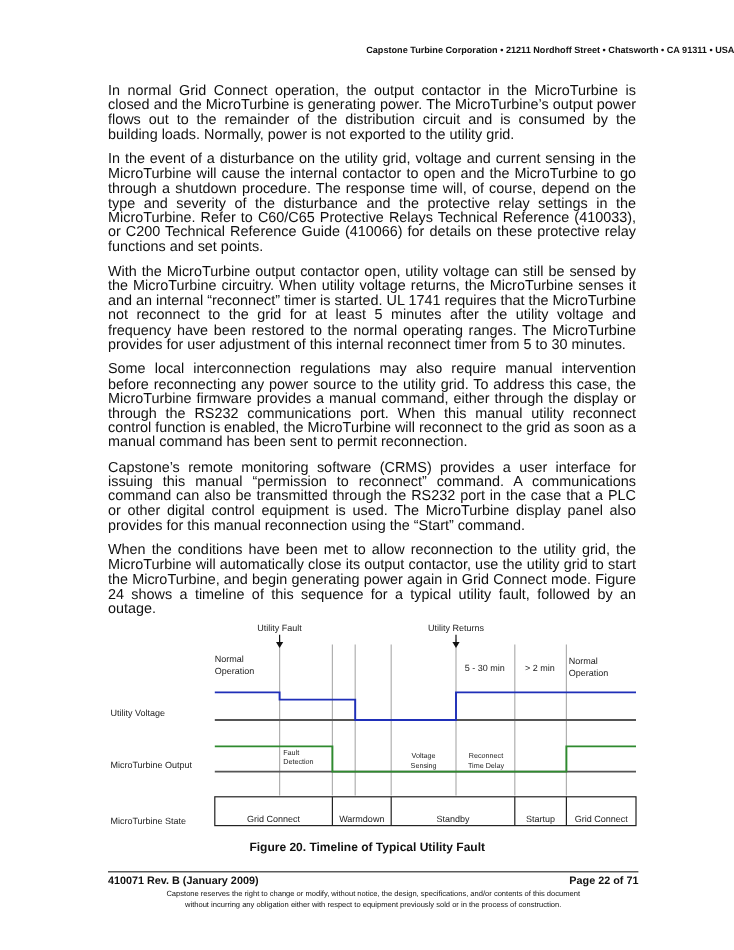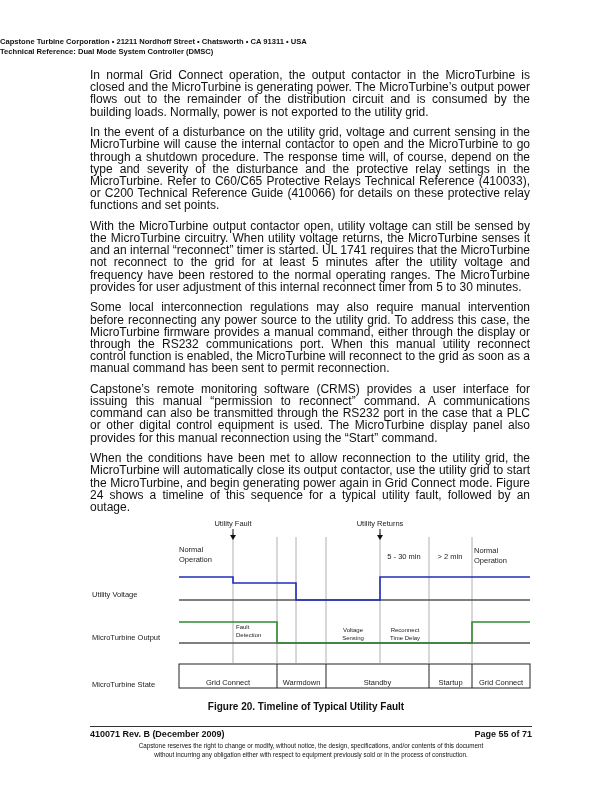--- a/index.html
+++ b/index.html
@@ -1,18 +1,18 @@
 <!DOCTYPE html>
 <html><head>
 <meta charset="utf-8">
 <style>
   html, body { margin: 0; padding: 0; background: #ffffff; }
   body { width: 612px; height: 792px; position: relative; overflow: hidden;
          font-family: "Liberation Sans", sans-serif; color: #111; }
-  .hdr { position: absolute; top: 37px; left: 0; width: 612px; text-align: left;
+  .hdr { position: absolute; top: 37px; left: 0; width: 612px; text-align: right;
          font-size: 7.6px; font-weight: bold; line-height: 10px; }
   .body-text { position: absolute; left: 90px; width: 440px; top: 69px;
                font-size: 12px; line-height: 12.2px; text-align: justify; }
   .body-text p { margin: 0 0 8.3px 0; }
   .diagram { position: absolute; left: 0; top: 515px; width: 560px; height: 180px; }
   .diagram svg { position: absolute; left: 0; top: 0; }
   .caption { position: absolute; top: 701px; left: 0; width: 612px; text-align: center;
              font-size: 10px; font-weight: bold; }
   .footer-rule { position: absolute; top: 726px; left: 90px; width: 442px; height: 0;
                  border-top: 0.8px solid #333; }
@@ -20,21 +20,20 @@
   .footer-right { position: absolute; top: 729px; right: 80px; font-size: 9px; font-weight: bold; }
   .footer-note { position: absolute; top: 742px; left: 90px; width: 442px; text-align: center;
                  font-size: 6.3px; line-height: 8.5px; }
   .lbl { font-family: "Liberation Sans", sans-serif; fill: #222; }
 </style>
 </head>
 <body>
 
 <div class="hdr">
   <div>Capstone Turbine Corporation • 21211 Nordhoff Street • Chatsworth • CA 91311 • USA</div>
-  <div>Technical Reference: Dual Mode System Controller (DMSC)</div>
 </div>
 
 <div class="body-text">
   <p>In normal Grid Connect operation, the output contactor in the MicroTurbine is closed and the MicroTurbine is generating power. The MicroTurbine’s output power flows out to the remainder of the distribution circuit and is consumed by the building loads.  Normally, power is not exported to the utility grid.</p>
   <p>In the event of a disturbance on the utility grid, voltage and current sensing in the MicroTurbine will cause the internal contactor to open and the MicroTurbine to go through a shutdown procedure. The response time will, of course, depend on the type and severity of the disturbance and the protective relay settings in the MicroTurbine. Refer to C60/C65 Protective Relays Technical Reference (410033), or C200 Technical Reference Guide (410066) for details on these protective relay functions and set points.</p>
   <p>With the MicroTurbine output contactor open, utility voltage can still be sensed by the MicroTurbine circuitry. When utility voltage returns, the MicroTurbine senses it and an internal “reconnect” timer is started.  UL 1741 requires that the MicroTurbine not reconnect to the grid for at least 5 minutes after the utility voltage and frequency have been restored to the normal operating ranges. The MicroTurbine provides for user adjustment of this internal reconnect timer from 5 to 30 minutes.</p>
   <p>Some local interconnection regulations may also require manual intervention before reconnecting any power source to the utility grid. To address this case, the MicroTurbine firmware provides a manual command, either through the display or through the RS232 communications port. When this manual utility reconnect control function is enabled, the MicroTurbine will reconnect to the grid as soon as a manual command has been sent to permit reconnection.</p>
   <p>Capstone’s remote monitoring software (CRMS) provides a user interface for issuing this manual “permission to reconnect” command. A communications command can also be transmitted through the RS232 port in the case that a PLC or other digital control equipment is used. The MicroTurbine display panel also provides for this manual reconnection using the “Start” command.</p>
   <p>When the conditions have been met to allow reconnection to the utility grid, the MicroTurbine will automatically close its output contactor, use the utility grid to start the MicroTurbine, and begin generating power again in Grid Connect mode. Figure 24 shows a timeline of this sequence for a typical utility fault, followed by an outage.</p>
 </div>
@@ -98,18 +97,18 @@
     <text class="lbl" x="301.5" y="170" font-size="7.5" text-anchor="middle">Warmdown</text>
     <text class="lbl" x="377.5" y="170" font-size="7.5" text-anchor="middle">Standby</text>
     <text class="lbl" x="450.5" y="170" font-size="7.5" text-anchor="middle">Startup</text>
     <text class="lbl" x="501" y="170" font-size="7.5" text-anchor="middle">Grid Connect</text>
   </svg>
 </div>
 
 <div class="caption">Figure 20.  Timeline of Typical Utility Fault</div>
 
 <div class="footer-rule"></div>
-<div class="footer-left">410071 Rev. B (December 2009)</div>
-<div class="footer-right">Page 55 of 71</div>
+<div class="footer-left">410071 Rev. B (January 2009)</div>
+<div class="footer-right">Page 22 of 71</div>
 <div class="footer-note">
   <div>Capstone reserves the right to change or modify, without notice, the design, specifications, and/or contents of this document</div>
   <div>without incurring any obligation either with respect to equipment previously sold or in the process of construction.</div>
 </div>
 
 </body></html>

